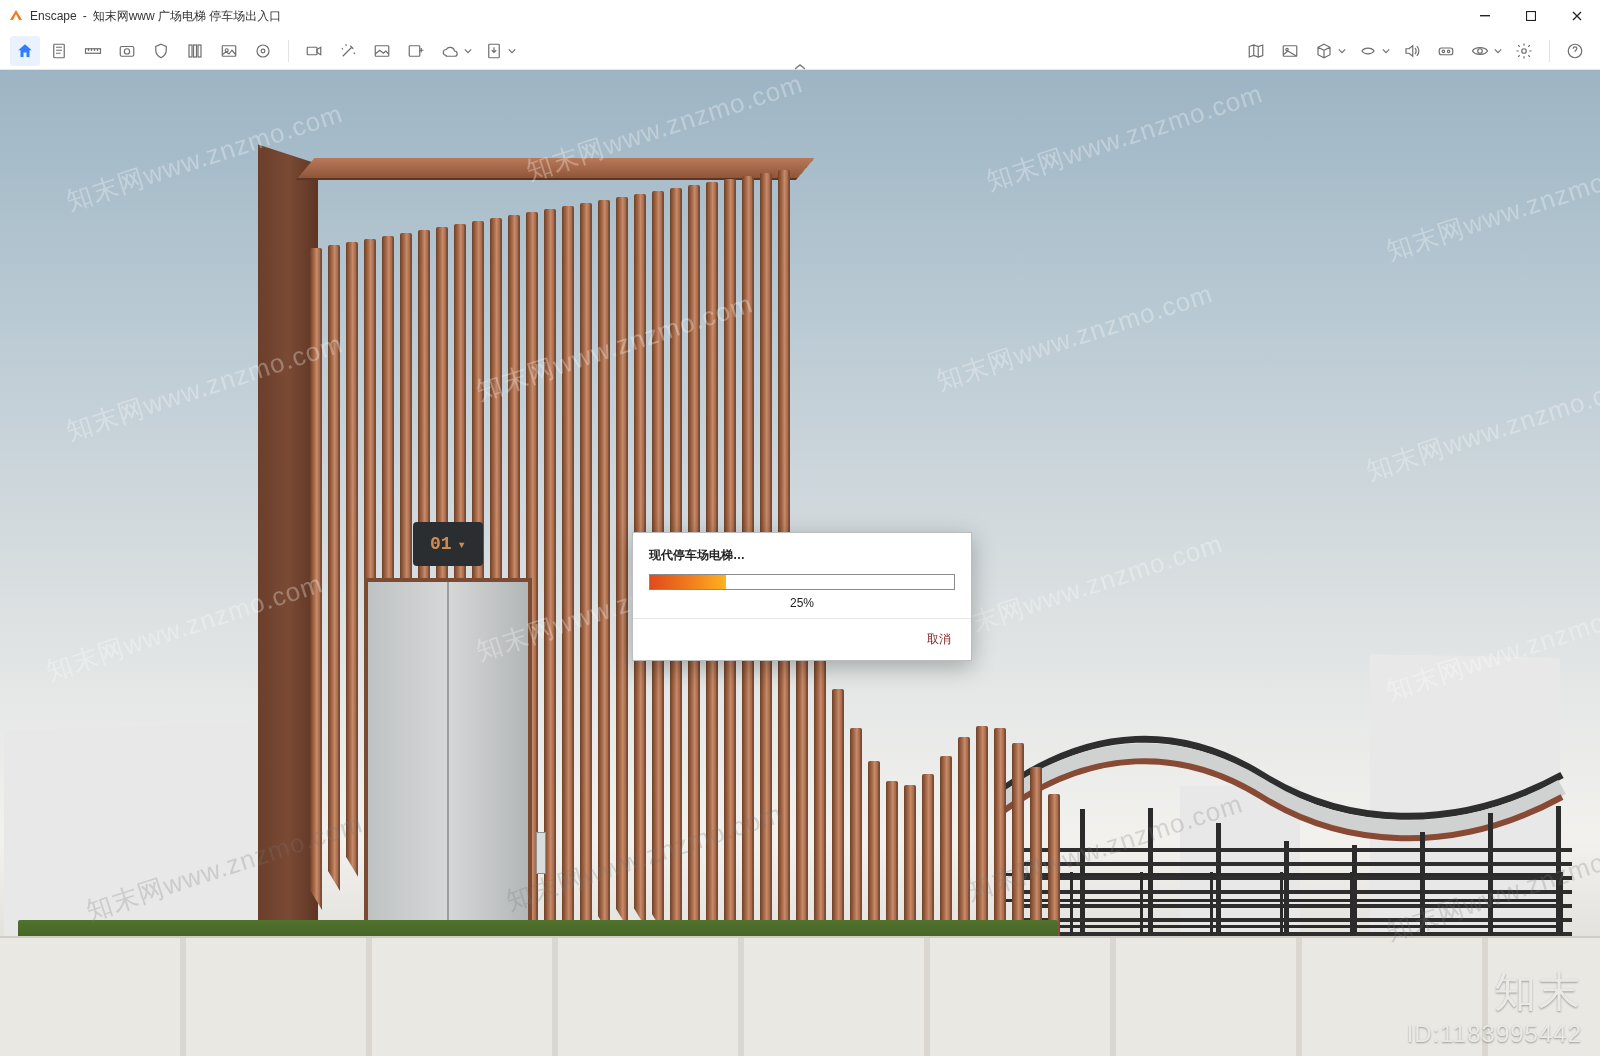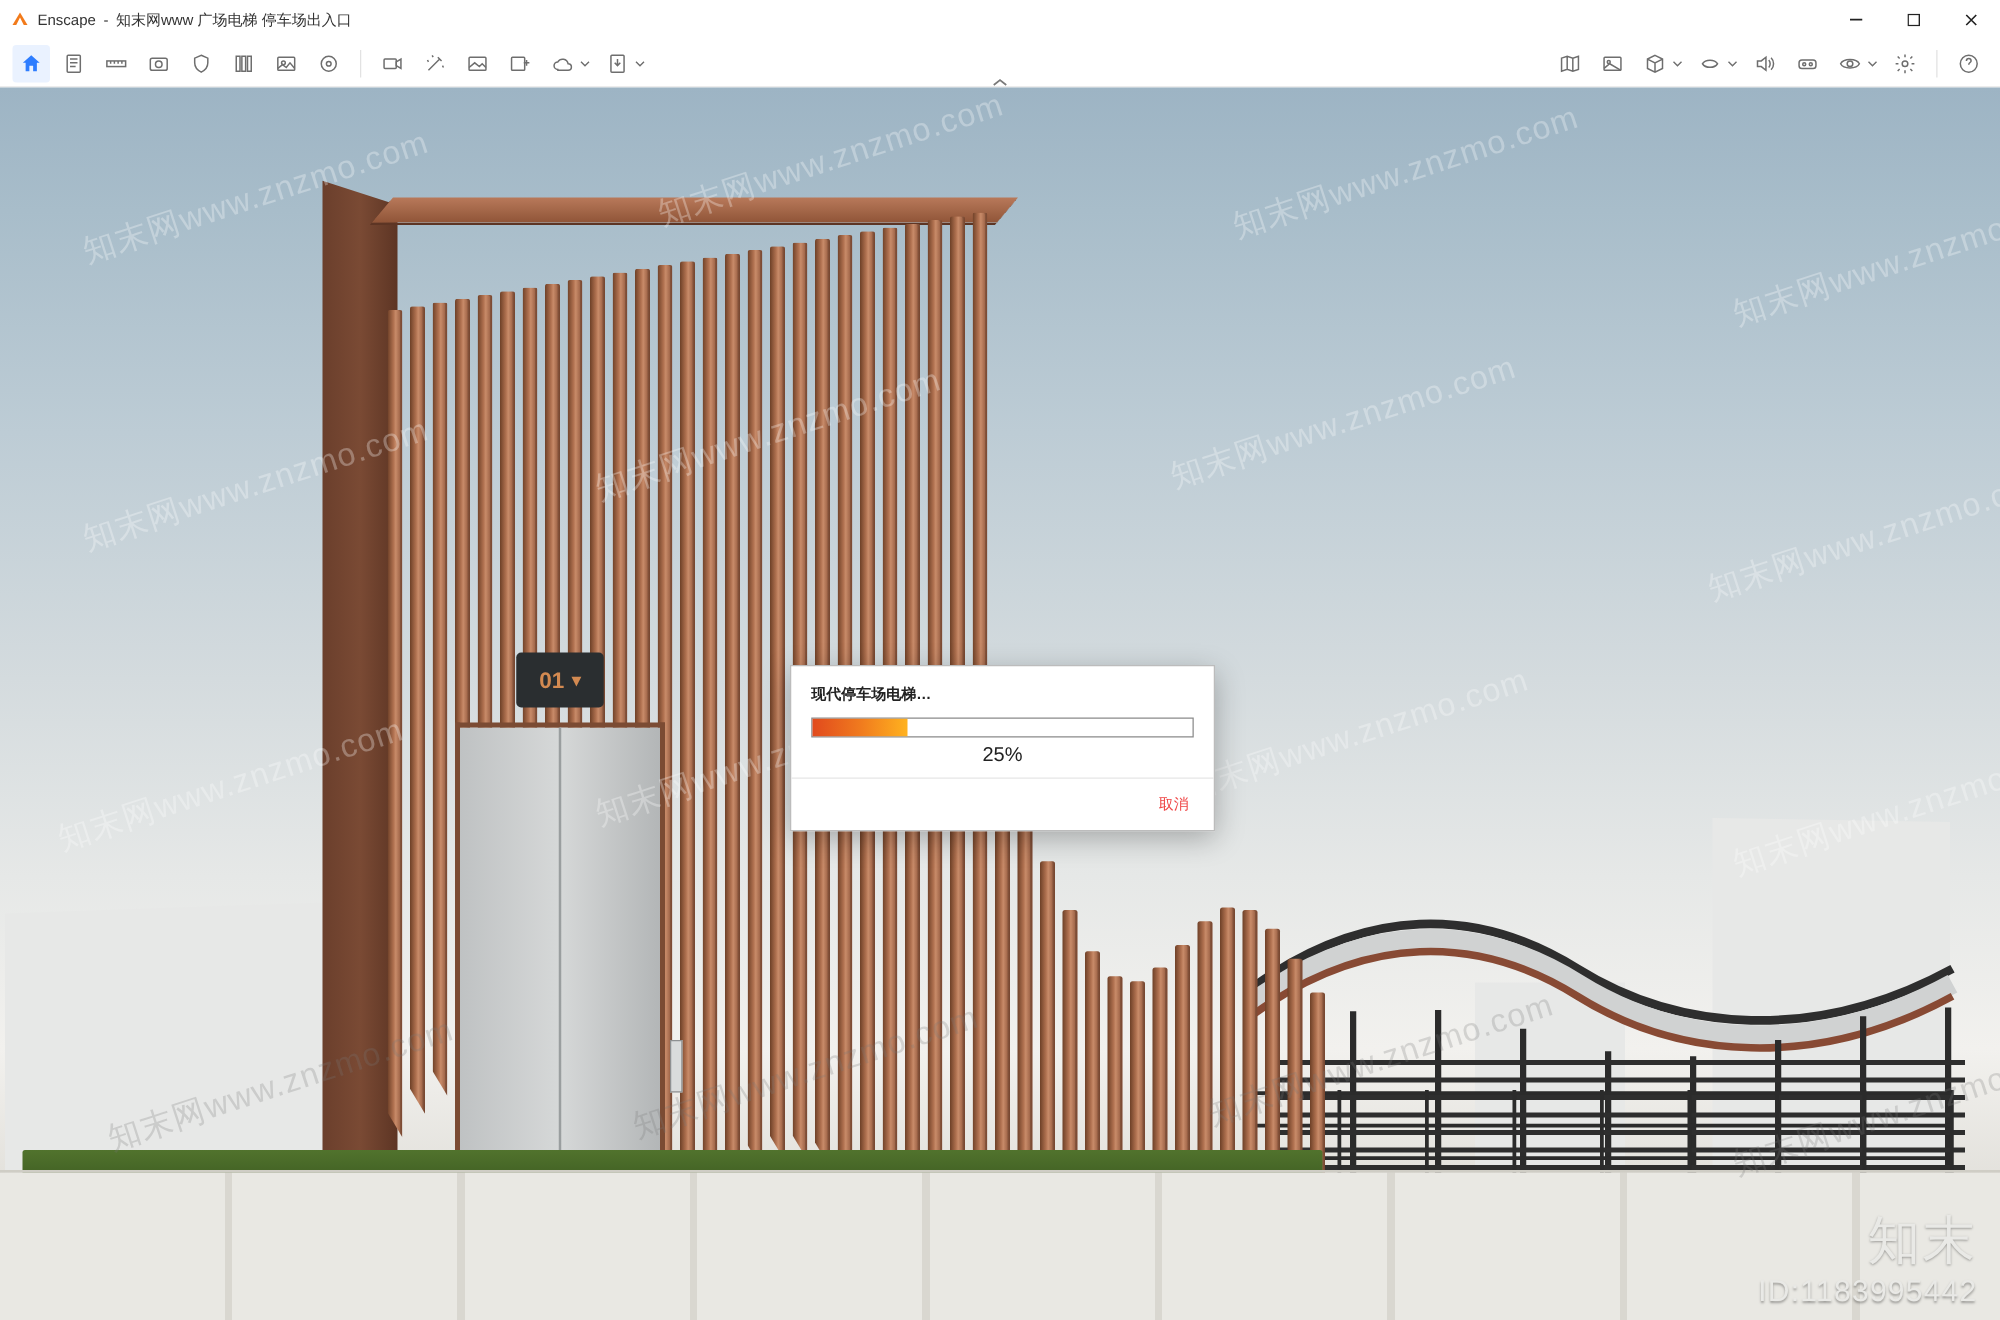--- a/index.html
+++ b/index.html
@@ -43,42 +43,42 @@
   .canopy .col { position: absolute; bottom: 0; width: 5px; background: #2b2b2b; }
   .canopy .louver { position: absolute; left: 0; right: 0; height: 4px; background: #2e2e2e; }
   .canopy .roof { position: absolute; left: -10px; right: -10px; top: -6px; height: 140px; overflow: visible; }
 
   
   .railing { position: absolute; right: 40px; bottom: 92px; width: 560px; height: 92px; }
   .railing .post { position: absolute; bottom: 0; width: 3px; background: #2b2b2b; }
   .railing .bar  { position: absolute; left: 0; right: 0; height: 3px; background: #2b2b2b; }
 
   
-  .structure { position: absolute; left: 268px; bottom: 48px; width: 790px; height: 870px; }
+  .structure { position: absolute; left: 268px; bottom: 48px; width: 790px; height: 870px; font-family: Liberation Mono, monospace; }
   .tower-side { position: absolute; left: -10px; bottom: 24px; width: 60px; height: 820px; background: linear-gradient(90deg, #6b3f2c 0%, #7a4a34 50%, #5d3524 100%); transform: skewY(18deg); transform-origin: bottom right; }
   .slat-field { position: absolute; left: 42px; bottom: 0; right: 0; height: 100%; display: flex; align-items: flex-end; }
   .slat { width: 12px; margin-right: 6px; background: linear-gradient(90deg, #6e4027 0%, #b07150 40%, #c88b69 55%, #8a5137 100%); border-radius: 2px 2px 0 0; box-shadow: inset -2px 0 0 rgba(0,0,0,.15); flex: 0 0 auto; align-self: flex-end; }
   .cap { position: absolute; left: 38px; top: 20px; width: 500px; height: 20px; background: linear-gradient(#b8795a, #905538); transform: skewX(-40deg); box-shadow: 0 2px 0 #5d3524; }
 
   
   .elevator { position: absolute; left: 96px; bottom: 10px; width: 168px; height: 420px; background: linear-gradient(90deg, #bfc2c3 0%, #d6d8d8 50%, #b3b6b7 100%); border: 4px solid #7b4b33; border-bottom: none; }
   .elevator::after { content: ""; position: absolute; left: 50%; top: 0; bottom: 0; width: 2px; background: #9a9e9f; transform: translateX(-1px); }
   .elev-panel { position: absolute; right: -18px; top: 250px; width: 10px; height: 42px; background: #d9dcdc; border: 1px solid #8e9192; }
   .elev-ind { position: absolute; left: 50%; top: -60px; transform: translateX(-50%); width: 70px; height: 44px; background: #2a2e30; border-radius: 4px; display: flex; align-items: center; justify-content: center; gap: 6px; color: #d38a51; font-weight: 600; font-size: 18px; }
   .elev-ind span.arrow { font-size: 14px; color: #d38a51; }
 
   
   .dialog { position: absolute; left: 632px; top: 462px; width: 340px; background: #fff; border: 1px solid #bcbcbc; box-shadow: 0 6px 22px rgba(0,0,0,0.28); font-size: 12px; color: #222; }
   .dialog .d-body { padding: 14px 16px 8px 16px; }
   .dialog .d-title { font-weight: 700; margin-bottom: 10px; }
   .dialog .pbar { height: 16px; border: 1px solid #8a8a8a; background: #fff; position: relative; }
   .dialog .pfill { position: absolute; left: 0; top: 0; bottom: 0; background: linear-gradient(90deg, #e14a1d 0%, #f07a1e 50%, #ffb21f 100%); }
-  .dialog .ppct { text-align: center; margin-top: 6px; font-size: 16px; }
+  .dialog .ppct { text-align: center; margin-top: 6px; font-size: 12px; }
   .dialog .d-foot { border-top: 1px solid #e6e6e6; padding: 10px 14px; text-align: right; }
-  .dialog .d-cancel { display: inline-block; padding: 2px 6px; color: #ef4444; }
+  .dialog .d-cancel { display: inline-block; padding: 2px 6px; color: #7f1d1d; }
 
   
   .wm { position: absolute; color: rgba(255,255,255,0.30); font-size: 26px; font-weight: 500; transform: rotate(-18deg); pointer-events: none; white-space: nowrap; letter-spacing: 1px; }
   .wm.dark { color: rgba(120,120,120,0.25); }
   .corner-wm { position: absolute; right: 18px; bottom: 8px; text-align: right; color: #e9e9e6; text-shadow: 0 1px 2px rgba(0,0,0,.35); pointer-events: none; }
   .corner-wm .l1 { font-size: 42px; font-weight: 400; letter-spacing: 2px; }
   .corner-wm .l2 { font-size: 24px; letter-spacing: 1px; }
 </style>
 </head>
 <body>

